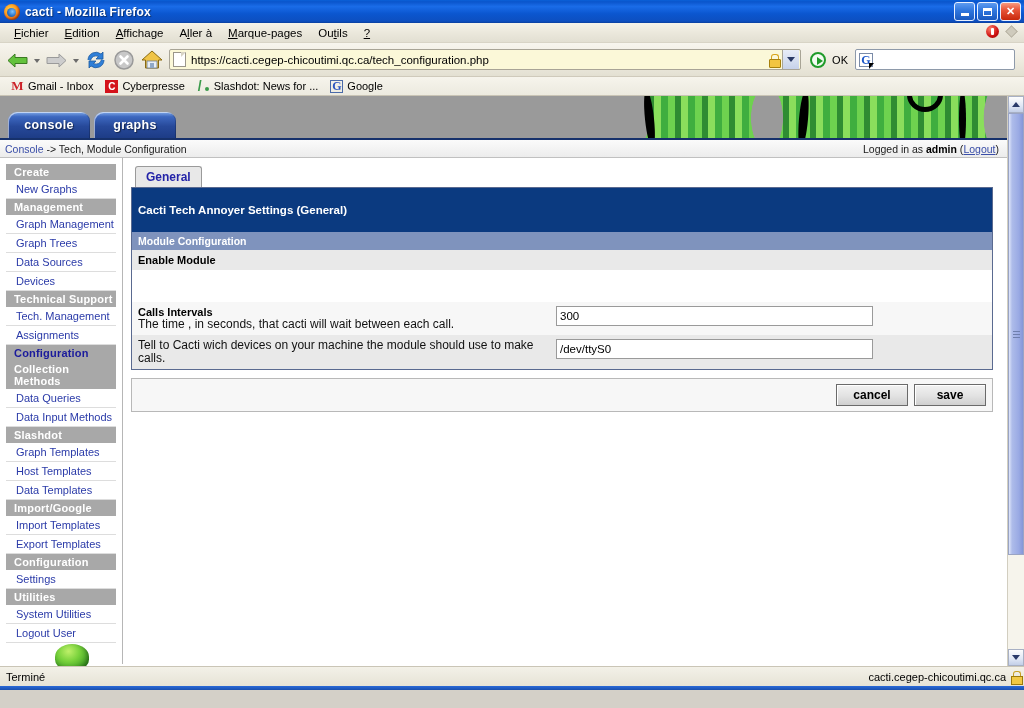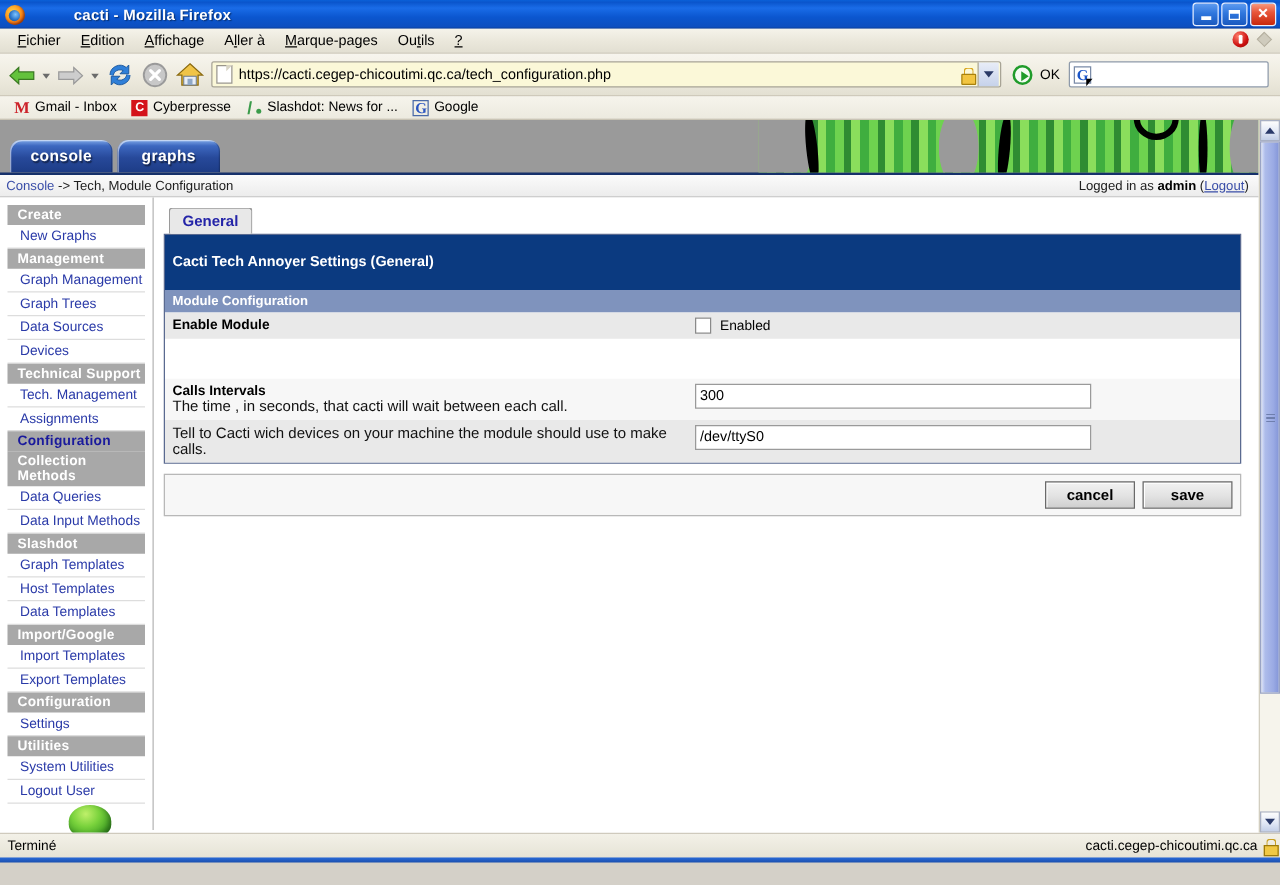--- a/index.html
+++ b/index.html
@@ -11,21 +11,20 @@
     background: #d4d0c8;
   }
 
   
   .titlebar {
     height: 23px;
     background: linear-gradient(180deg,#0a60d8 0%,#0a55cc 8%,#1a6ce8 28%,#0b56cf 60%,#0d4fc0 92%,#0a3f9e 100%);
     display: flex; align-items: center;
     padding: 0 2px 0 4px;
     position: relative;
-    gap: 34px;
   }
   .ff-icon {
     width: 16px; height: 16px; margin-right: 5px;
     position: relative; flex: none;
     border-radius: 50%;
     background: radial-gradient(circle at 38% 34%, #ffd24a 0%, #ff9a1e 42%, #e8540c 78%, #a32c05 100%);
     box-shadow: inset -1px -1px 2px rgba(0,0,0,.4);
   }
   .ff-icon::after {
     content:""; position:absolute; left:3px; top:4px; width:9px; height:9px;
@@ -576,24 +575,20 @@
         <div class="tab-general">General</div>
 
         <div class="panel">
           <div class="panel-title">Cacti Tech Annoyer Settings (General)</div>
           <div class="panel-sub">Module Configuration</div>
 
           <div class="row alt">
             <div class="row-label">
               <span class="lbl">Enable Module</span>
             </div>
-            <div class="row-field">
-              <span class="chk"></span>
-              <span class="chk-label">Enabled</span>
-            </div>
           </div>
 
           <div class="row plain">
             <div class="row-label">
               <span class="lbl">Calls Intervals</span>
               <span class="desc">The time , in seconds, that cacti will wait between each call.</span>
             </div>
             <div class="row-field">
               <input class="txtinput" type="text" value="300" style="">
             </div>

